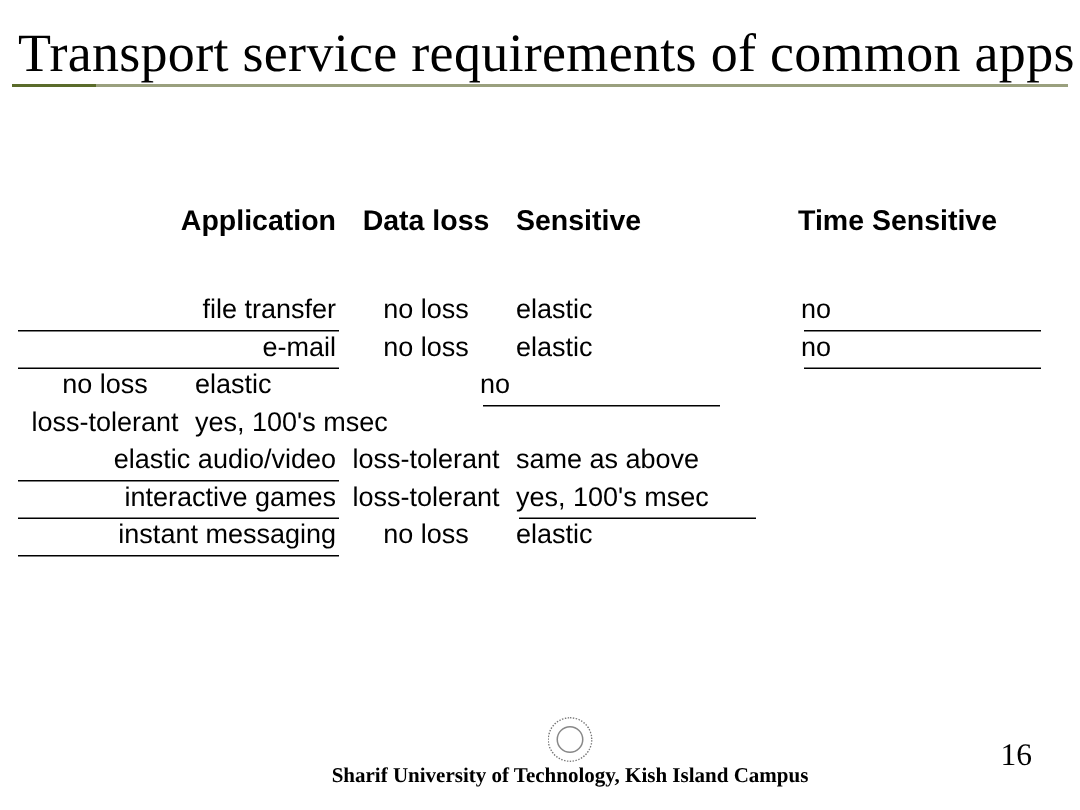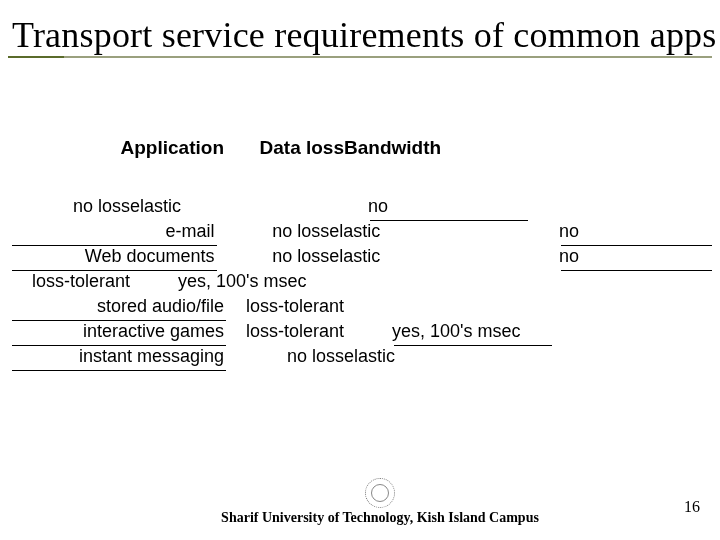--- a/index.html
+++ b/index.html
@@ -48,23 +48,23 @@
   .hdr {
     font-weight: 700;
     font-size: 19px;
   }
   .row {
     display: flex;
     align-items: flex-start;
     line-height: 25px;
   }
   .col-app  { width: 214px; text-align: right; padding-right: 0; }
-  .col-loss { width: 120px; text-align: right; }
+  .col-loss { width: 120px; text-align: center; }
   .col-bw   { width: 190px; text-align: left; }
-  .col-time { width: 158px; text-align: left; margin-left: 48px; }
+  .col-time { width: 158px; text-align: left; }
   .hdr-time { margin-left: -2px; }
 
   .u {
     position: relative;
   }
   .u::after {
     content: "";
     position: absolute;
     left: 2px;
     right: -2px;
@@ -96,67 +96,69 @@
   }
   .logo::before {
     content: "";
     position: absolute;
     left: 5px; top: 5px; right: 5px; bottom: 5px;
     border: 1px solid #888;
     border-radius: 50%;
   }
   .pagenum {
     position: absolute;
-    right: 20px;
+    right: 32px;
     bottom: 24px;
     font-family: "Times New Roman", Times, serif;
-    font-size: 16px;
+    font-size: 21px;
   }
 </style>
 </head>
 <body>
 
 <div class="title">Transport service requirements of common apps</div>
 <div class="title-rule"></div>
 <div class="title-rule-accent"></div>
 
 <div class="table">
 
   <div class="row">
     <div class="col-app hdr">Application</div>
     <div class="col-loss hdr">Data loss</div>
-    <div class="col-bw hdr">Bandwidth</div>
+    <div class="col-bw hdr">Sensitive</div>
+    <div class="col-time hdr hdr-time">Time Sensitive</div>
   </div>
 
   <div class="spacer"></div>
 
   <div class="row">
+    <div class="col-app u">file transfer</div>
     <div class="col-loss">no loss</div>
     <div class="col-bw">elastic</div>
     <div class="col-time u">no</div>
   </div>
   <div class="row">
     <div class="col-app u">e-mail</div>
     <div class="col-loss">no loss</div>
     <div class="col-bw">elastic</div>
     <div class="col-time u">no</div>
   </div>
   <div class="row">
-    <div class="col-app u">Web documents</div>
     <div class="col-loss">no loss</div>
     <div class="col-bw">elastic</div>
     <div class="col-time u">no</div>
   </div>
   <div class="row">
     <div class="col-loss">loss-tolerant</div>
     <div class="col-time">yes, 100's msec</div>
   </div>
   <div class="row">
-    <div class="col-app u">stored audio/file</div>
+    <div class="col-app u">elastic audio/video</div>
     <div class="col-loss">loss-tolerant</div>
+    <div class="col-bw">same as above</div>
   </div>
   <div class="row">
     <div class="col-app u">interactive games</div>
     <div class="col-loss">loss-tolerant</div>
     <div class="col-time u">yes, 100's msec</div>
   </div>
   <div class="row">
     <div class="col-app u">instant messaging</div>
     <div class="col-loss">no loss</div>
     <div class="col-bw">elastic</div>

